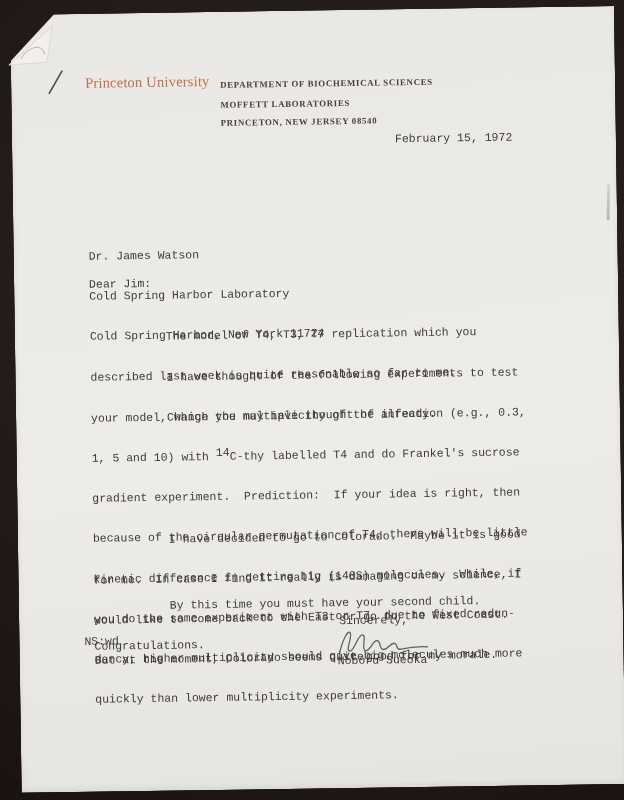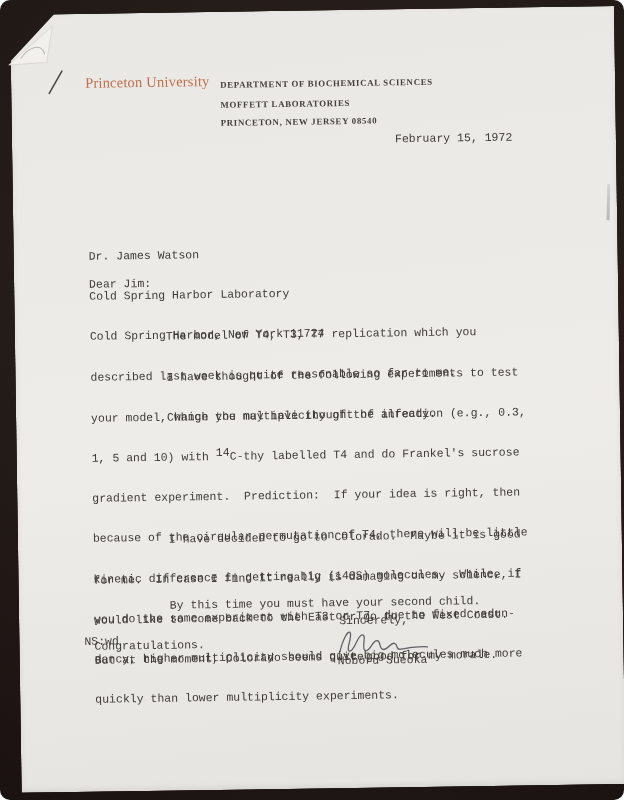--- a/index.html
+++ b/index.html
@@ -1,18 +1,18 @@
 <!DOCTYPE html>
 <html><head>
 <meta charset="utf-8">
 <style>
   html,body{margin:0;padding:0;}
   body{width:624px;height:800px;overflow:hidden;}
   .scene{position:relative;width:624px;height:800px;
-    background:radial-gradient(120% 90% at 55% 35%, #2b221f 0%, #241c19 45%, #150f0d 100%);border-radius:10px;}
+    background:radial-gradient(120% 90% at 55% 35%, #2b221f 0%, #241c19 45%, #150f0d 100%);}
   .paper-wrap{position:absolute;left:10px;top:6px;width:604px;height:778px;
     transform:rotate(-0.85deg);transform-origin:100% 0%;}
   .paper-sheet{position:absolute;inset:0;
     background:linear-gradient(175deg,#e9e8e4 0%,#edece8 55%,#e6e4e0 100%);
     clip-path:polygon(44px 0, 100% 0, 100% 100%, 0 100%, 0 46px);
     box-shadow:inset 0 -2px 6px rgba(0,0,0,0.08);}
   .corner-art{position:absolute;left:-8px;top:4px;width:72px;height:84px;}
   .staple-streak{position:absolute;left:594px;top:178px;width:3px;height:36px;
     background:linear-gradient(#c2c2c0,#8f8d8a);opacity:.55;transform:rotate(2deg);}
   .type{font-family:"Liberation Mono","DejaVu Sans Mono",monospace;

